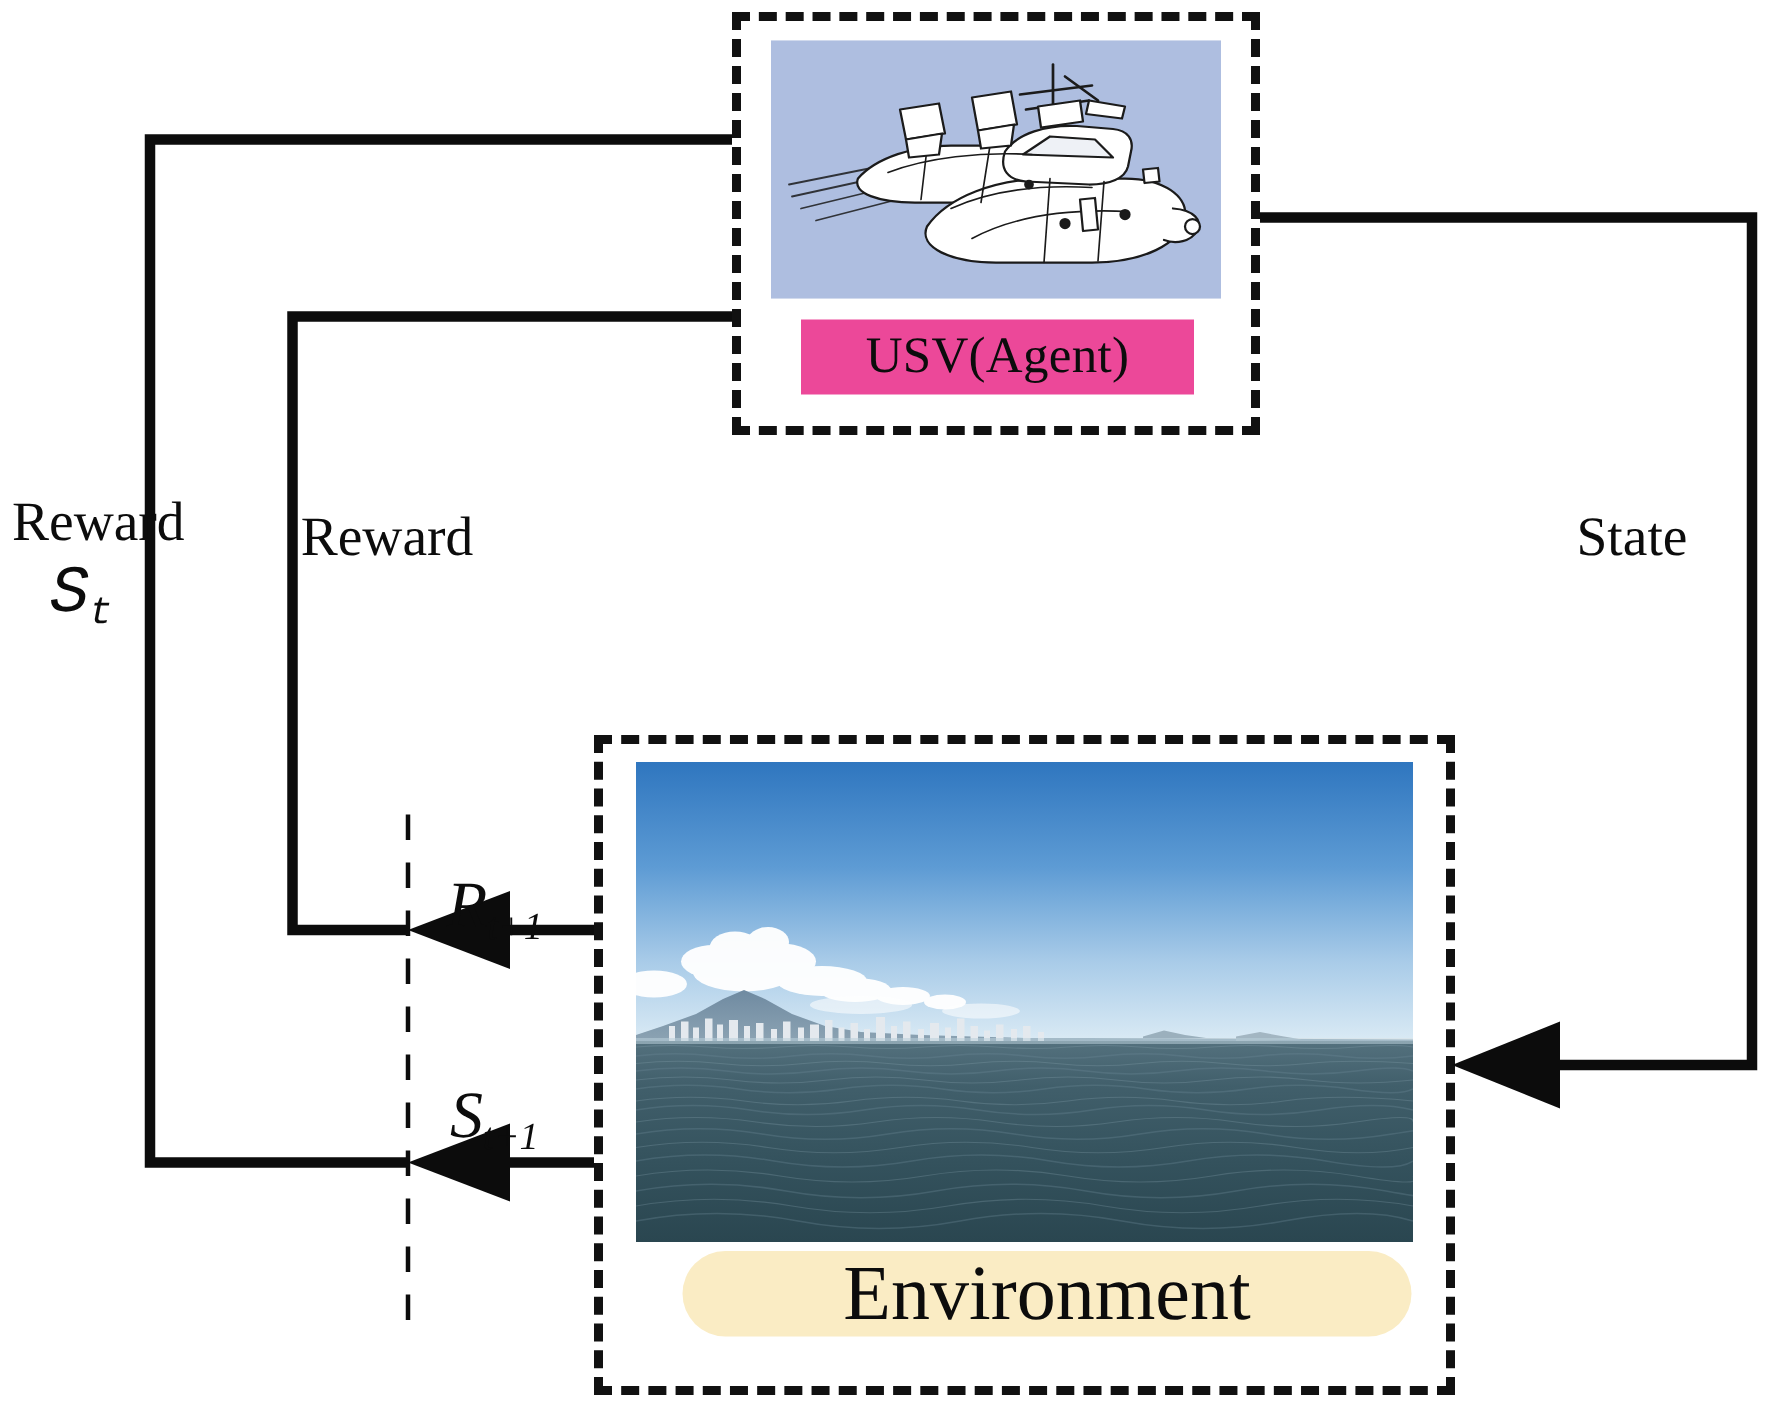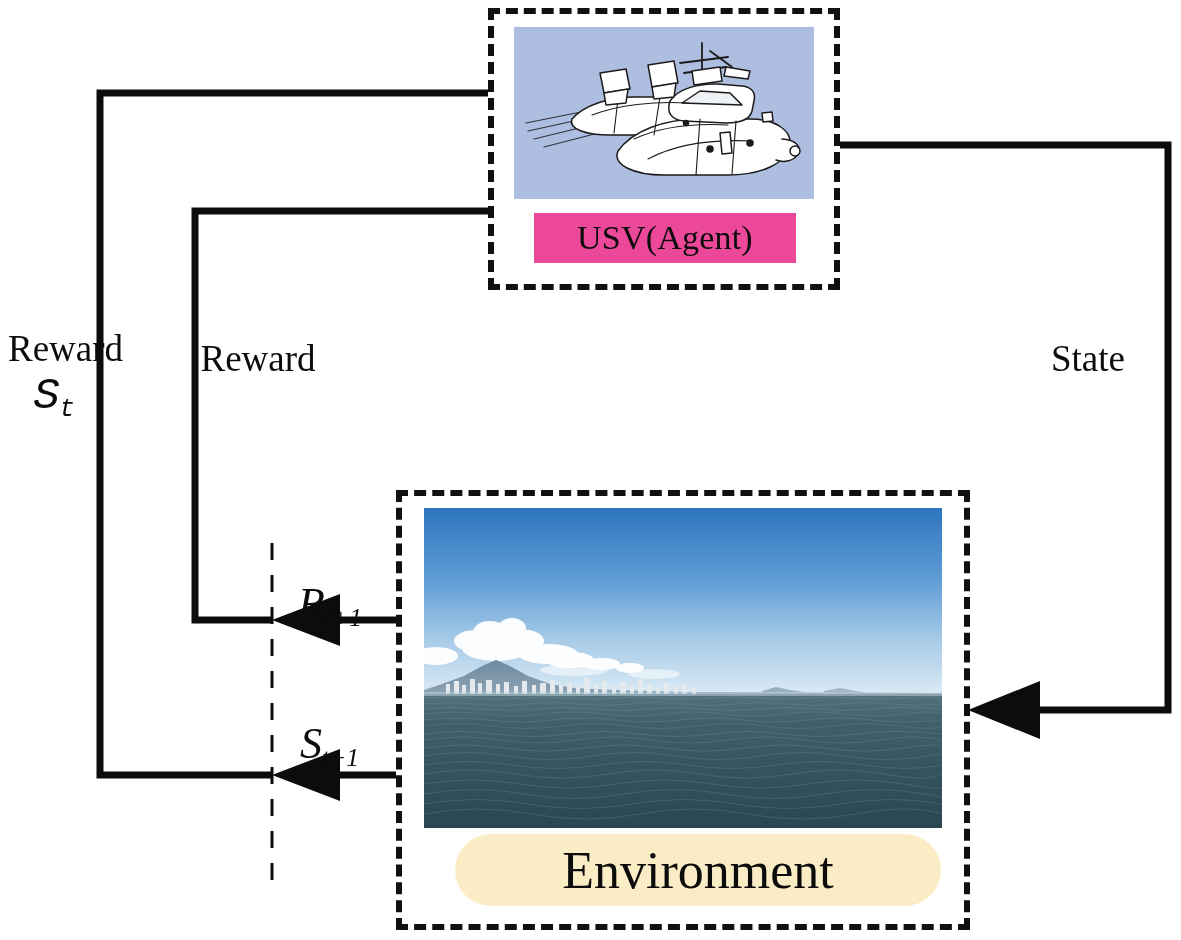--- a/index.html
+++ b/index.html
@@ -57,21 +57,21 @@
   #env-image {
     position: absolute;
     left: 424px; top: 508px;
     width: 518px; height: 320px;
     overflow: hidden;
   }
   #env-image svg { display: block; width: 100%; height: 100%; }
   #env-label {
     position: absolute;
     left: 455px; top: 834px;
-    width: 486px; height: 72px;
+    width: 486px; height: 57px;
     background: #faecc4;
     border-radius: 39px;
     display: flex;
     align-items: center;
     justify-content: center;
     font-size: 52px;
     color: #0c0c0c;
   }
   
   #wires {

